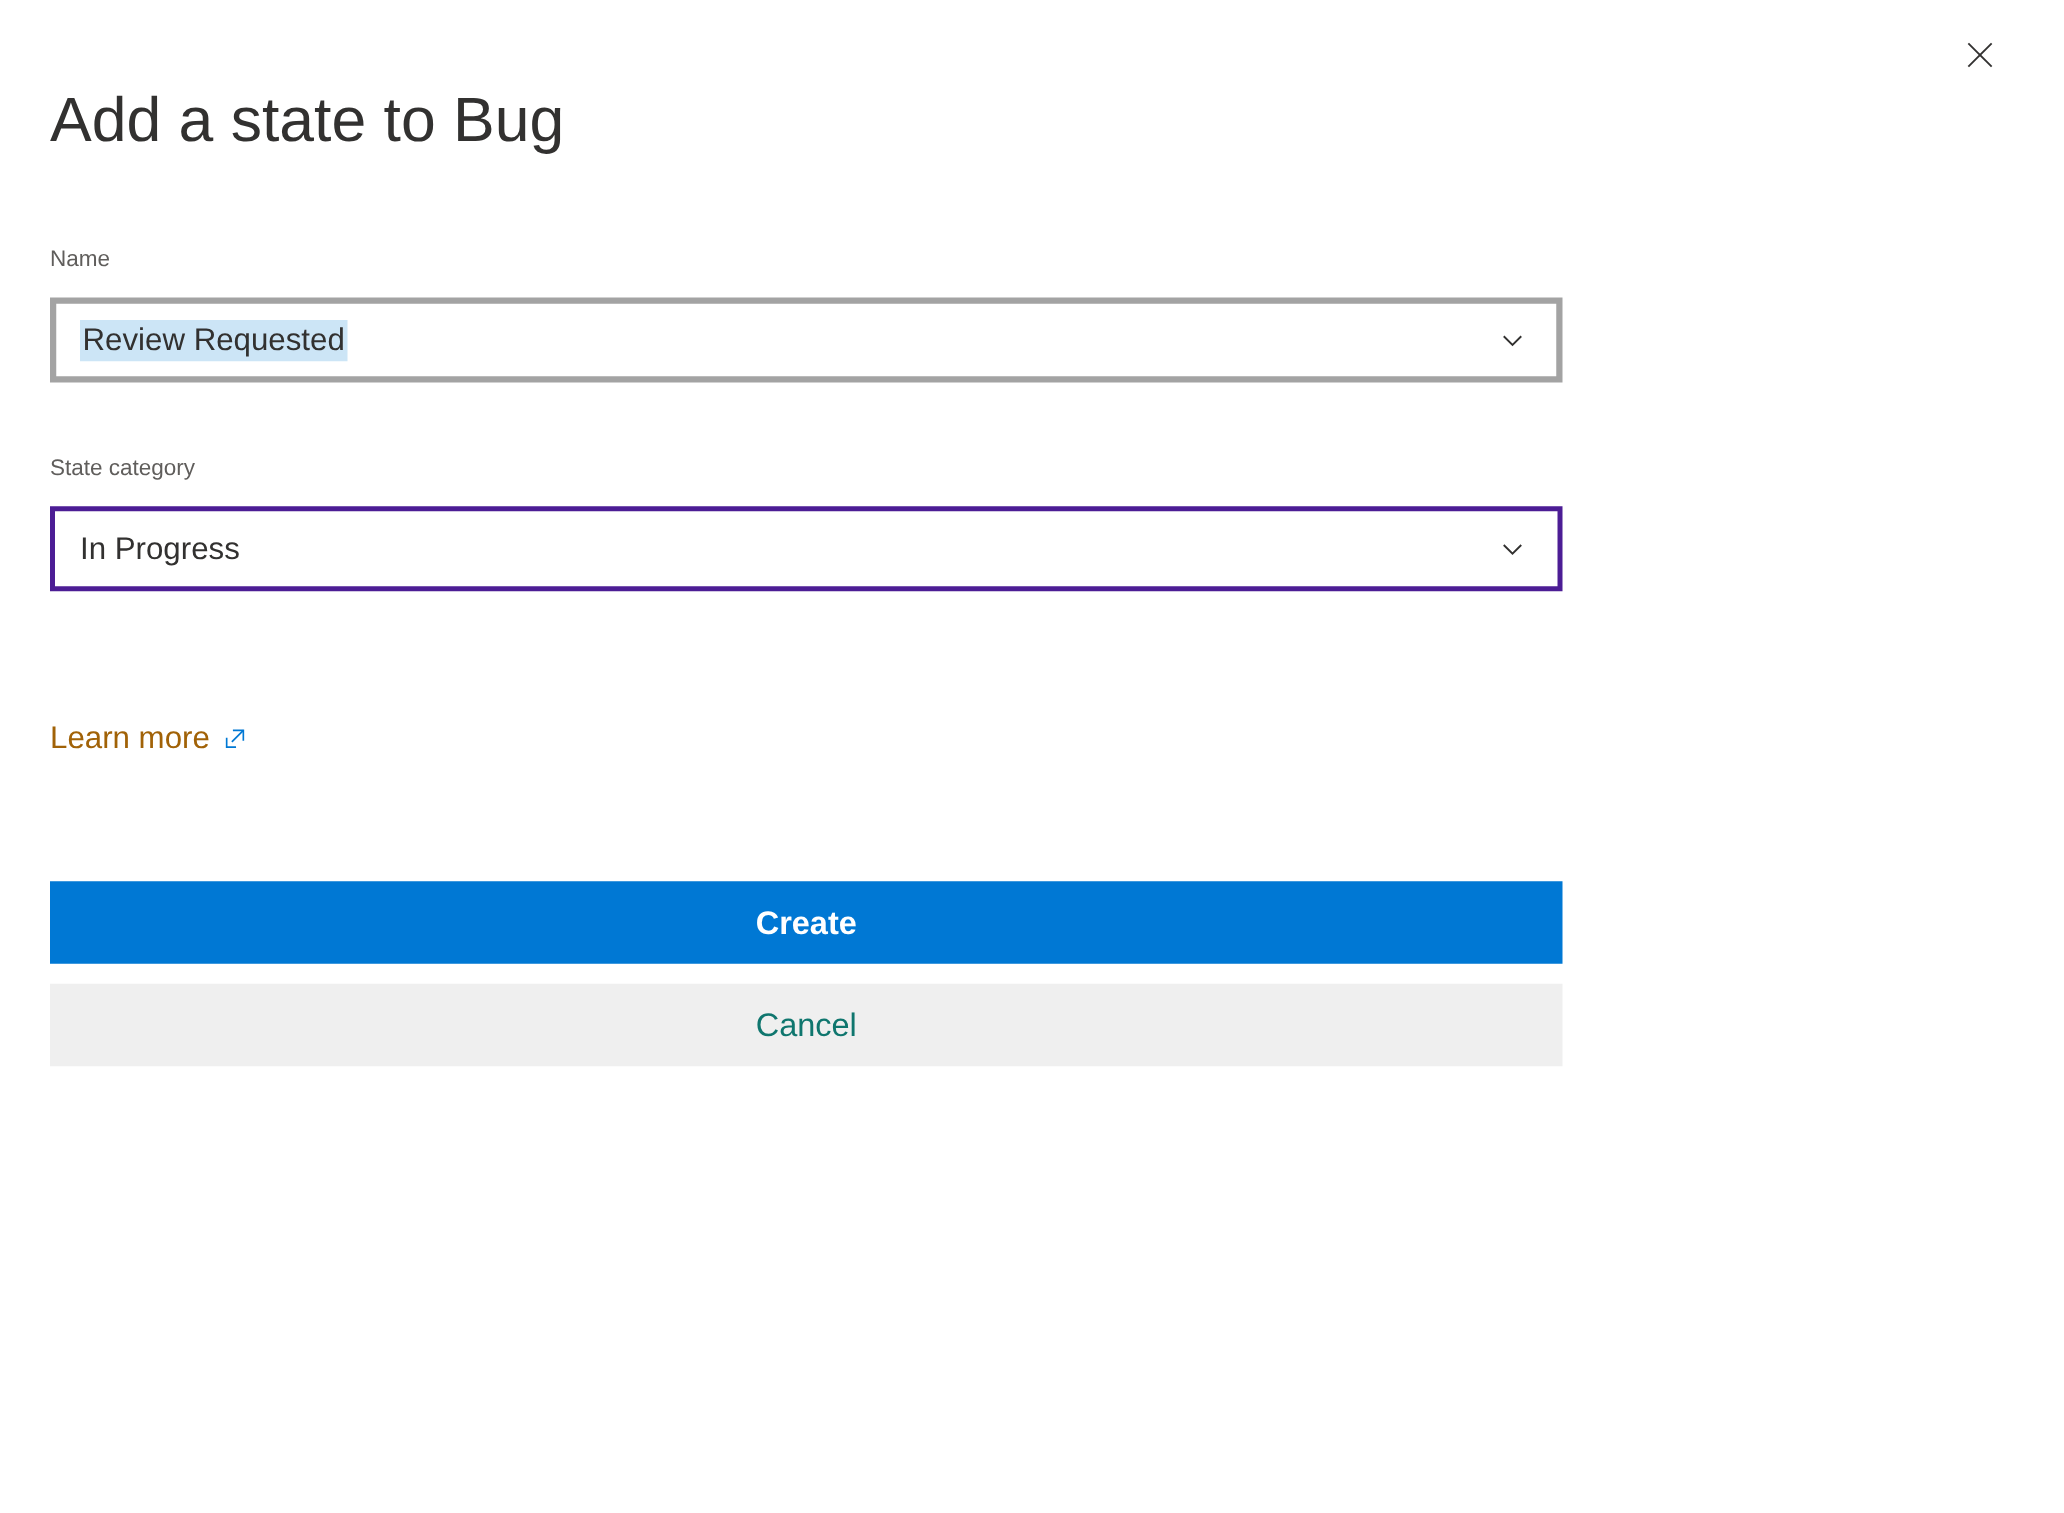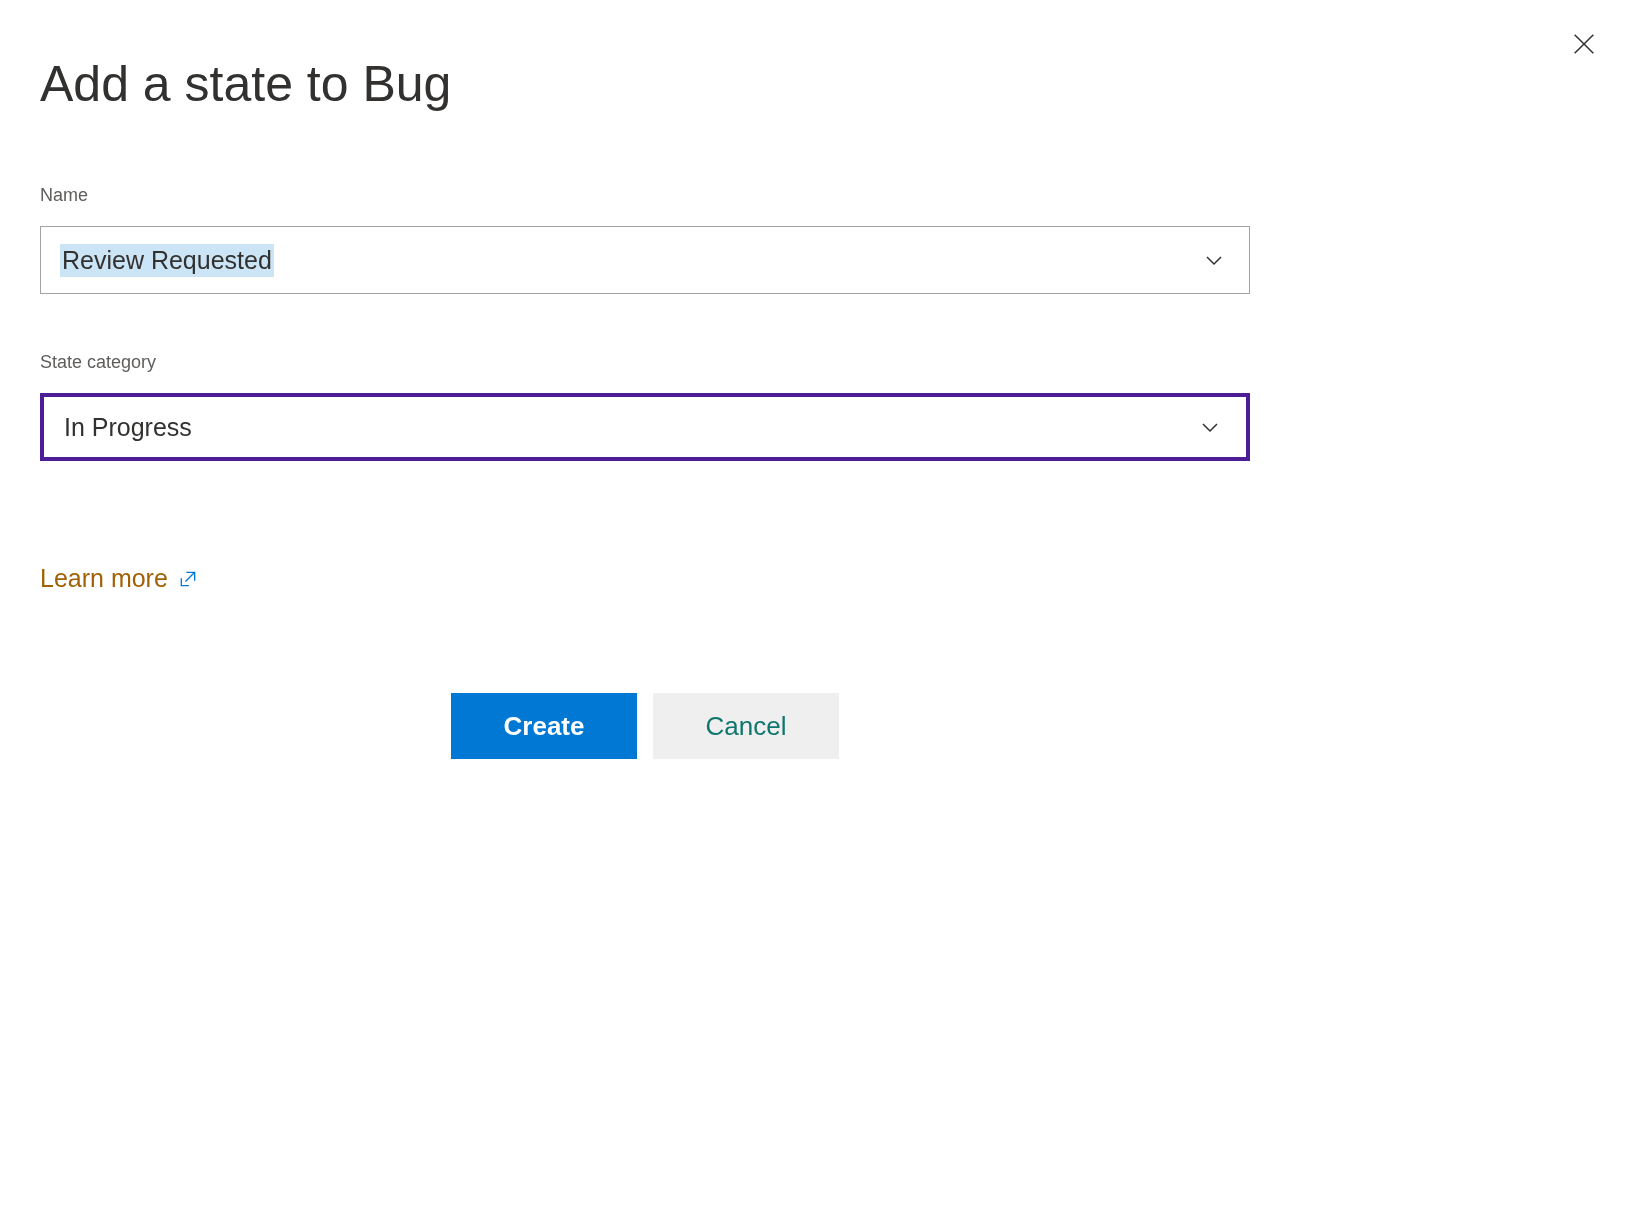--- a/index.html
+++ b/index.html
@@ -31,21 +31,21 @@
       width: 28px;
       height: 28px;
       stroke: #323130;
       stroke-width: 1.3;
     }
     .dialog-title {
       font-size: 50px;
       font-weight: 350;
       color: #323130;
       margin-bottom: 72px;
-      margin-top: 5px;
+      margin-top: 17px;
     }
     .field-group {
       margin-bottom: 58px;
     }
     .field-label {
       font-size: 18px;
       font-weight: 400;
       color: #605e5c;
       margin-bottom: 20px;
       display: block;
@@ -56,21 +56,21 @@
       height: 68px;
       border: 4px solid #4c1d95;
       display: flex;
       align-items: center;
       padding: 0 20px;
       font-size: 25px;
       cursor: text;
       background: #fff;
     }
     .combo-field.focused {
-      border: 1px solid #a3a3a3;
+      border: 5px solid #a3a3a3;
       padding: 16px 19px;
     }
     .combo-field .value {
       flex: 1;
     }
     .combo-field.focused .value {
       background: #cce5f6;
       padding: 2px 2px;
       display: inline-block;
       max-width: max-content;
@@ -129,24 +129,25 @@
     }
     .learn-more svg {
       width: 20px;
       height: 20px;
       stroke: #0078d4;
       stroke-width: 1.6;
       fill: none;
     }
     .button-row {
       display: flex;
-      justify-content: center;
+      justify-content: space-between;
       gap: 16px;
       margin-top: 100px;
       width: 1210px;
+      flex-direction: column;
     }
     .btn {
       height: 66px;
       min-width: 186px;
       padding: 0 28px;
       font-size: 26px;
       font-weight: 400;
       border: none;
       cursor: pointer;
       display: inline-flex;

